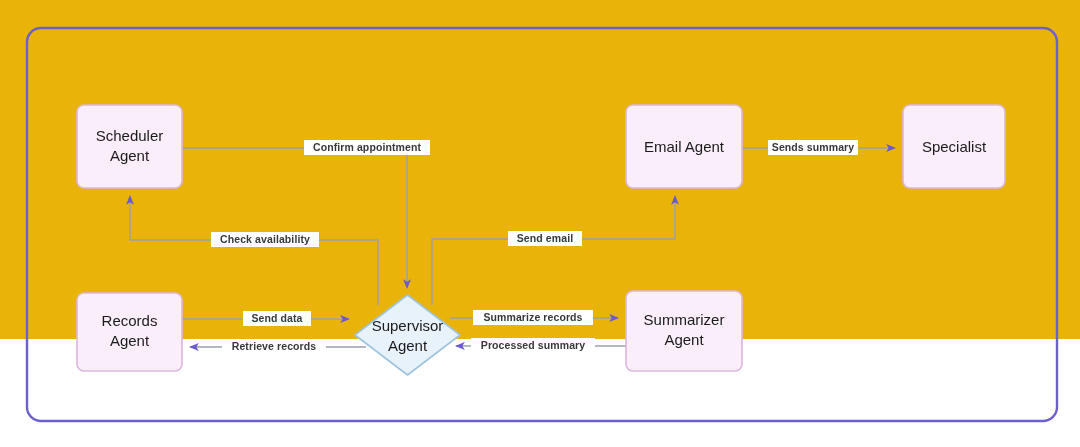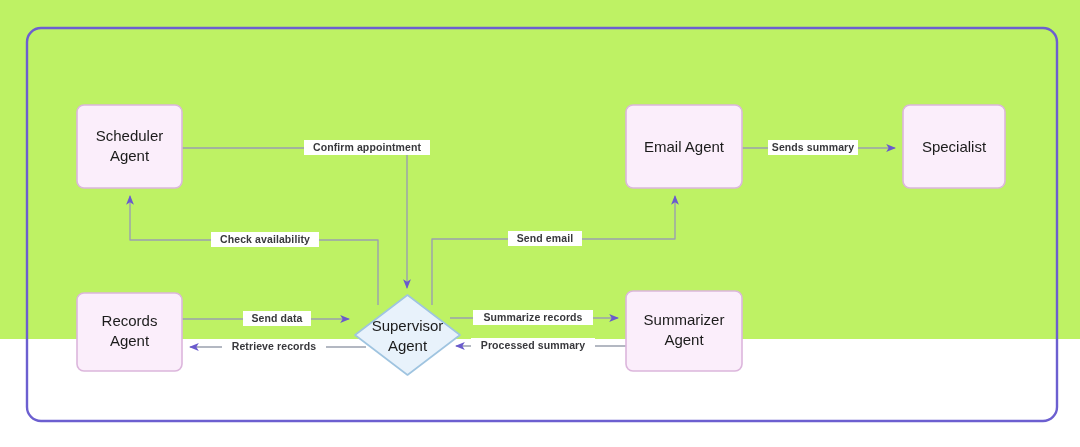--- a/index.html
+++ b/index.html
@@ -1,18 +1,18 @@
 <!DOCTYPE html>
 <html><head>
 <meta charset="utf-8">
 <style>
   html,body{margin:0;padding:0;background:#ffffff;}
   body{width:1080px;height:447px;overflow:hidden;
        font-family:"Liberation Sans","DejaVu Sans",sans-serif;}
-  #stage{position:relative;width:1080px;height:339px;background:#bef264;}
+  #stage{position:relative;width:1080px;height:339px;background:#eab308;}
   svg#diagram{position:absolute;left:0;top:0;width:1080px;height:447px;}
   .node-label{font-family:"Liberation Sans","DejaVu Sans",sans-serif;
               font-size:15px;fill:#1b1b1b;text-anchor:middle;}
   .edge-label{font-family:"Liberation Sans","DejaVu Sans",sans-serif;
               font-size:10.5px;font-weight:bold;fill:#38383c;text-anchor:middle;
               letter-spacing:.1px;}
   .lbl-bg{fill:#ffffff;}
 </style>
 </head>
 <body>

